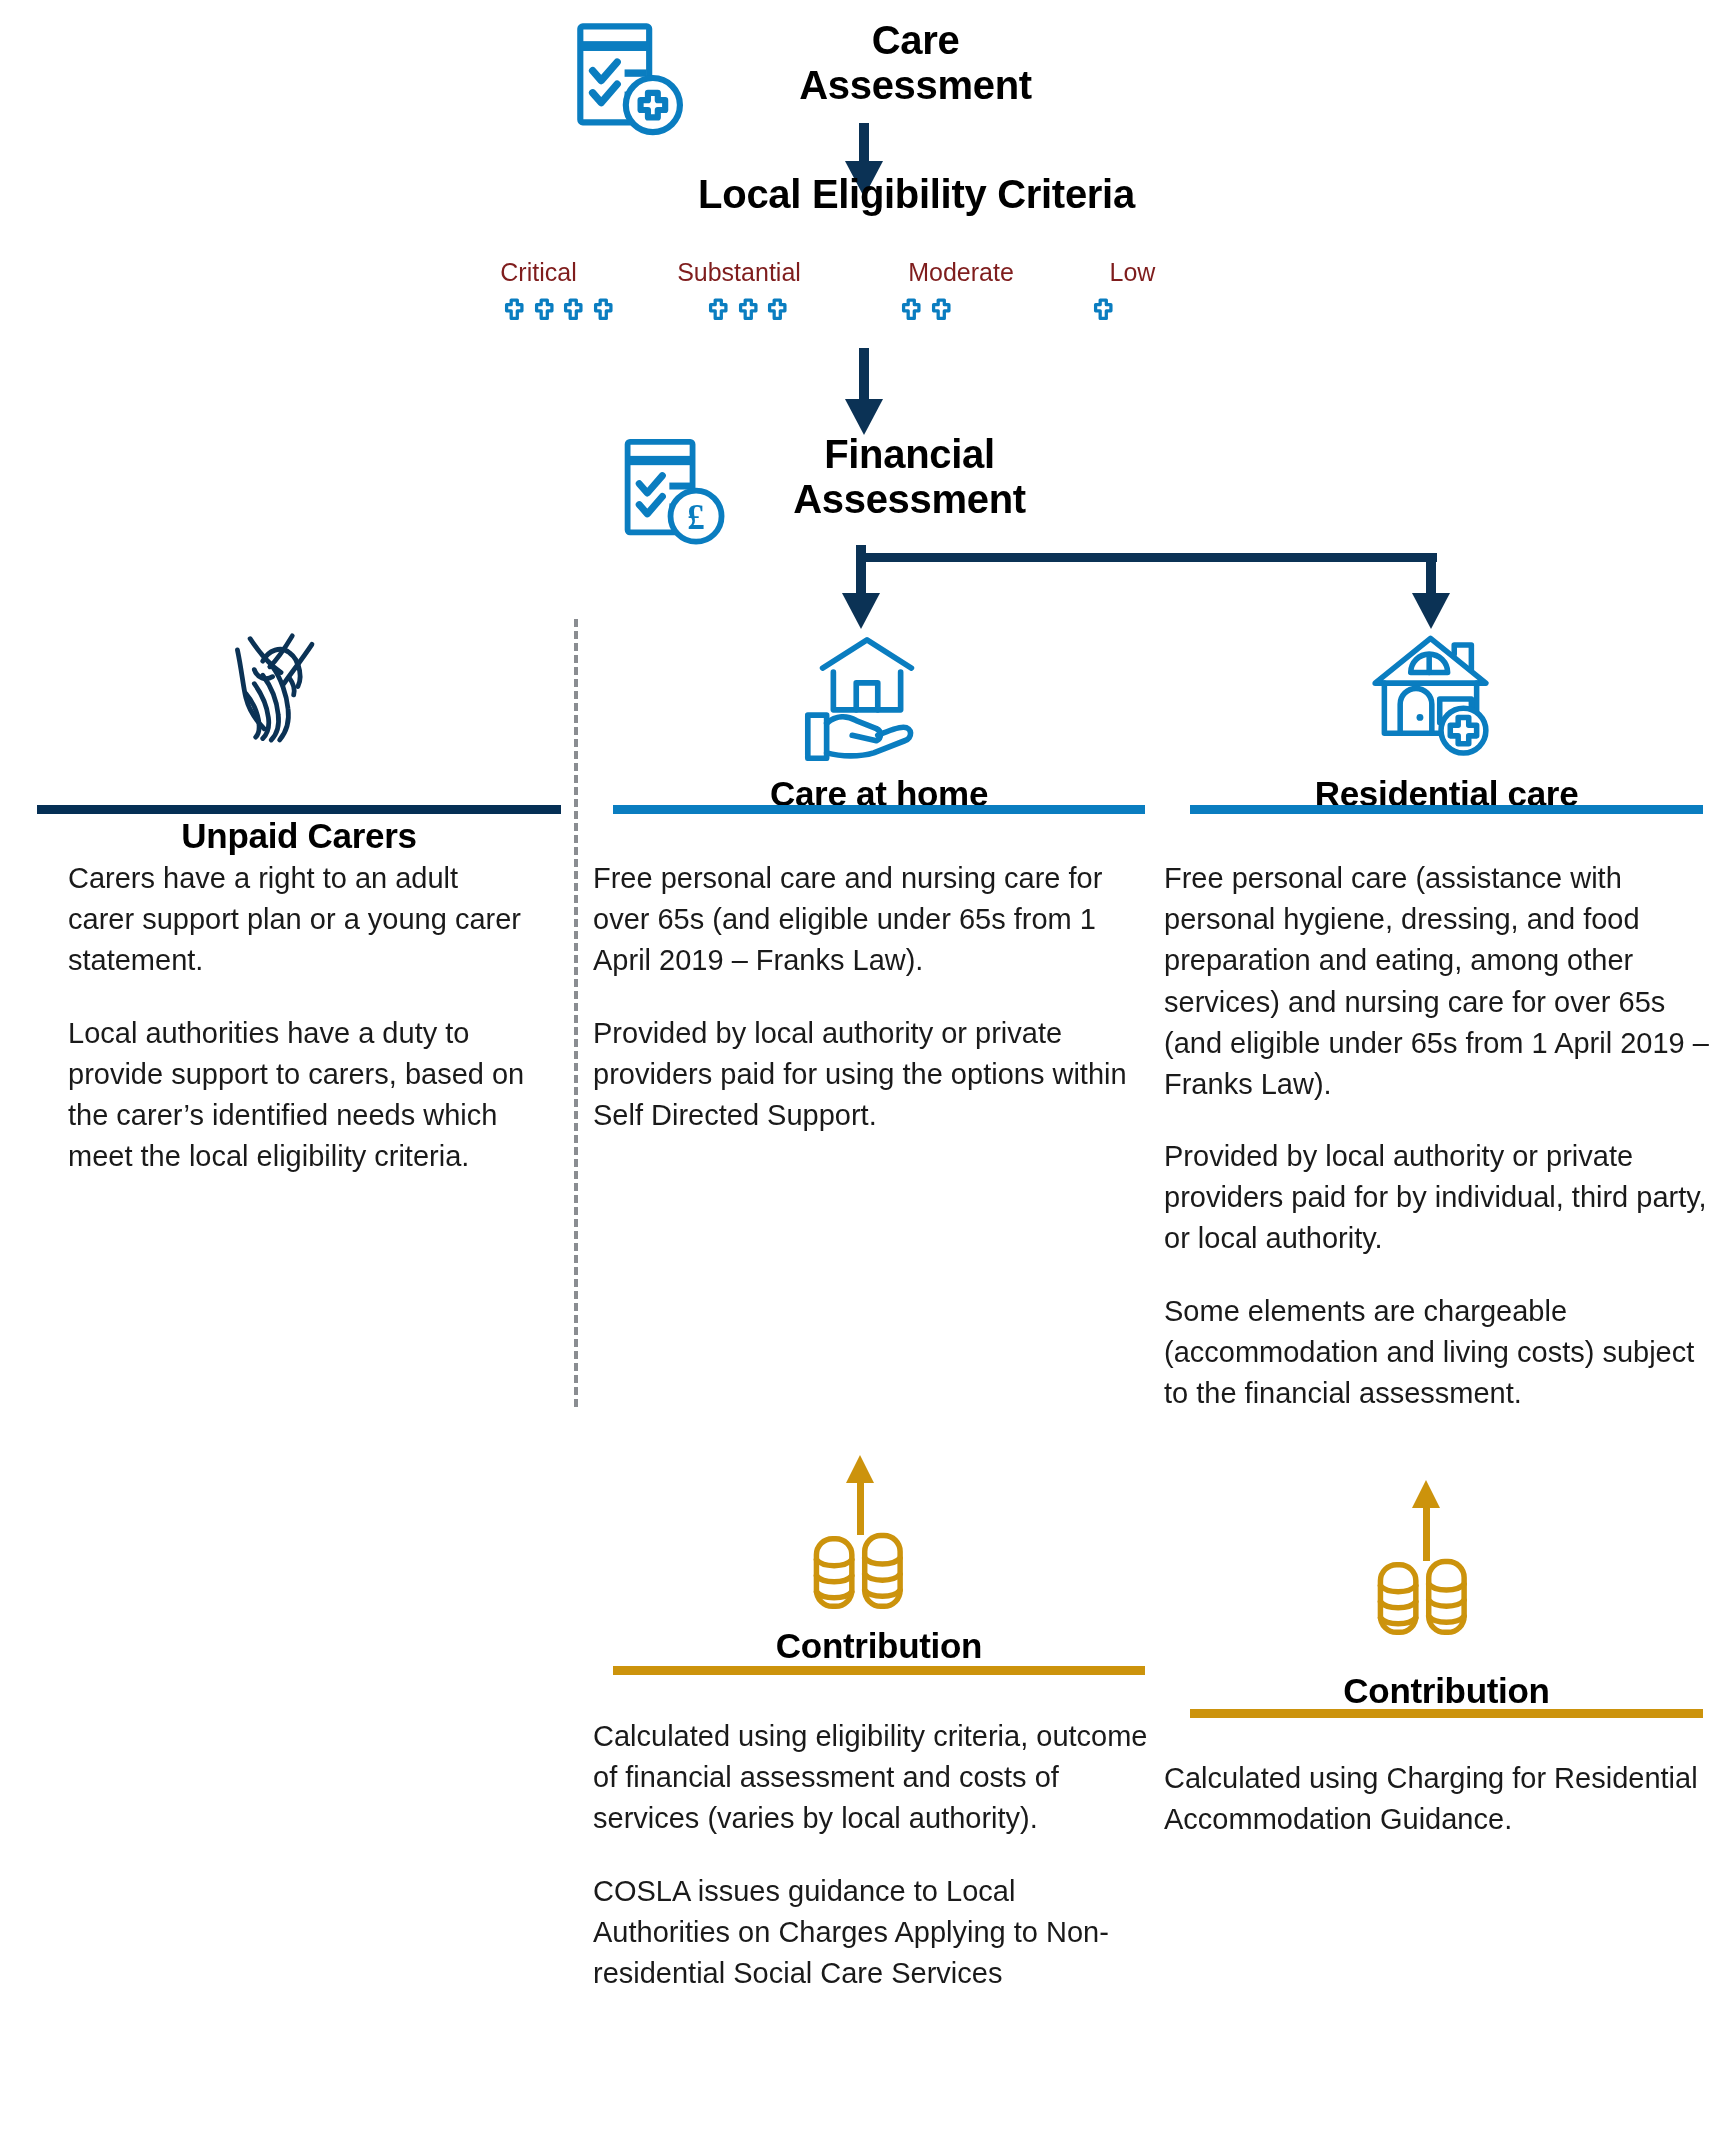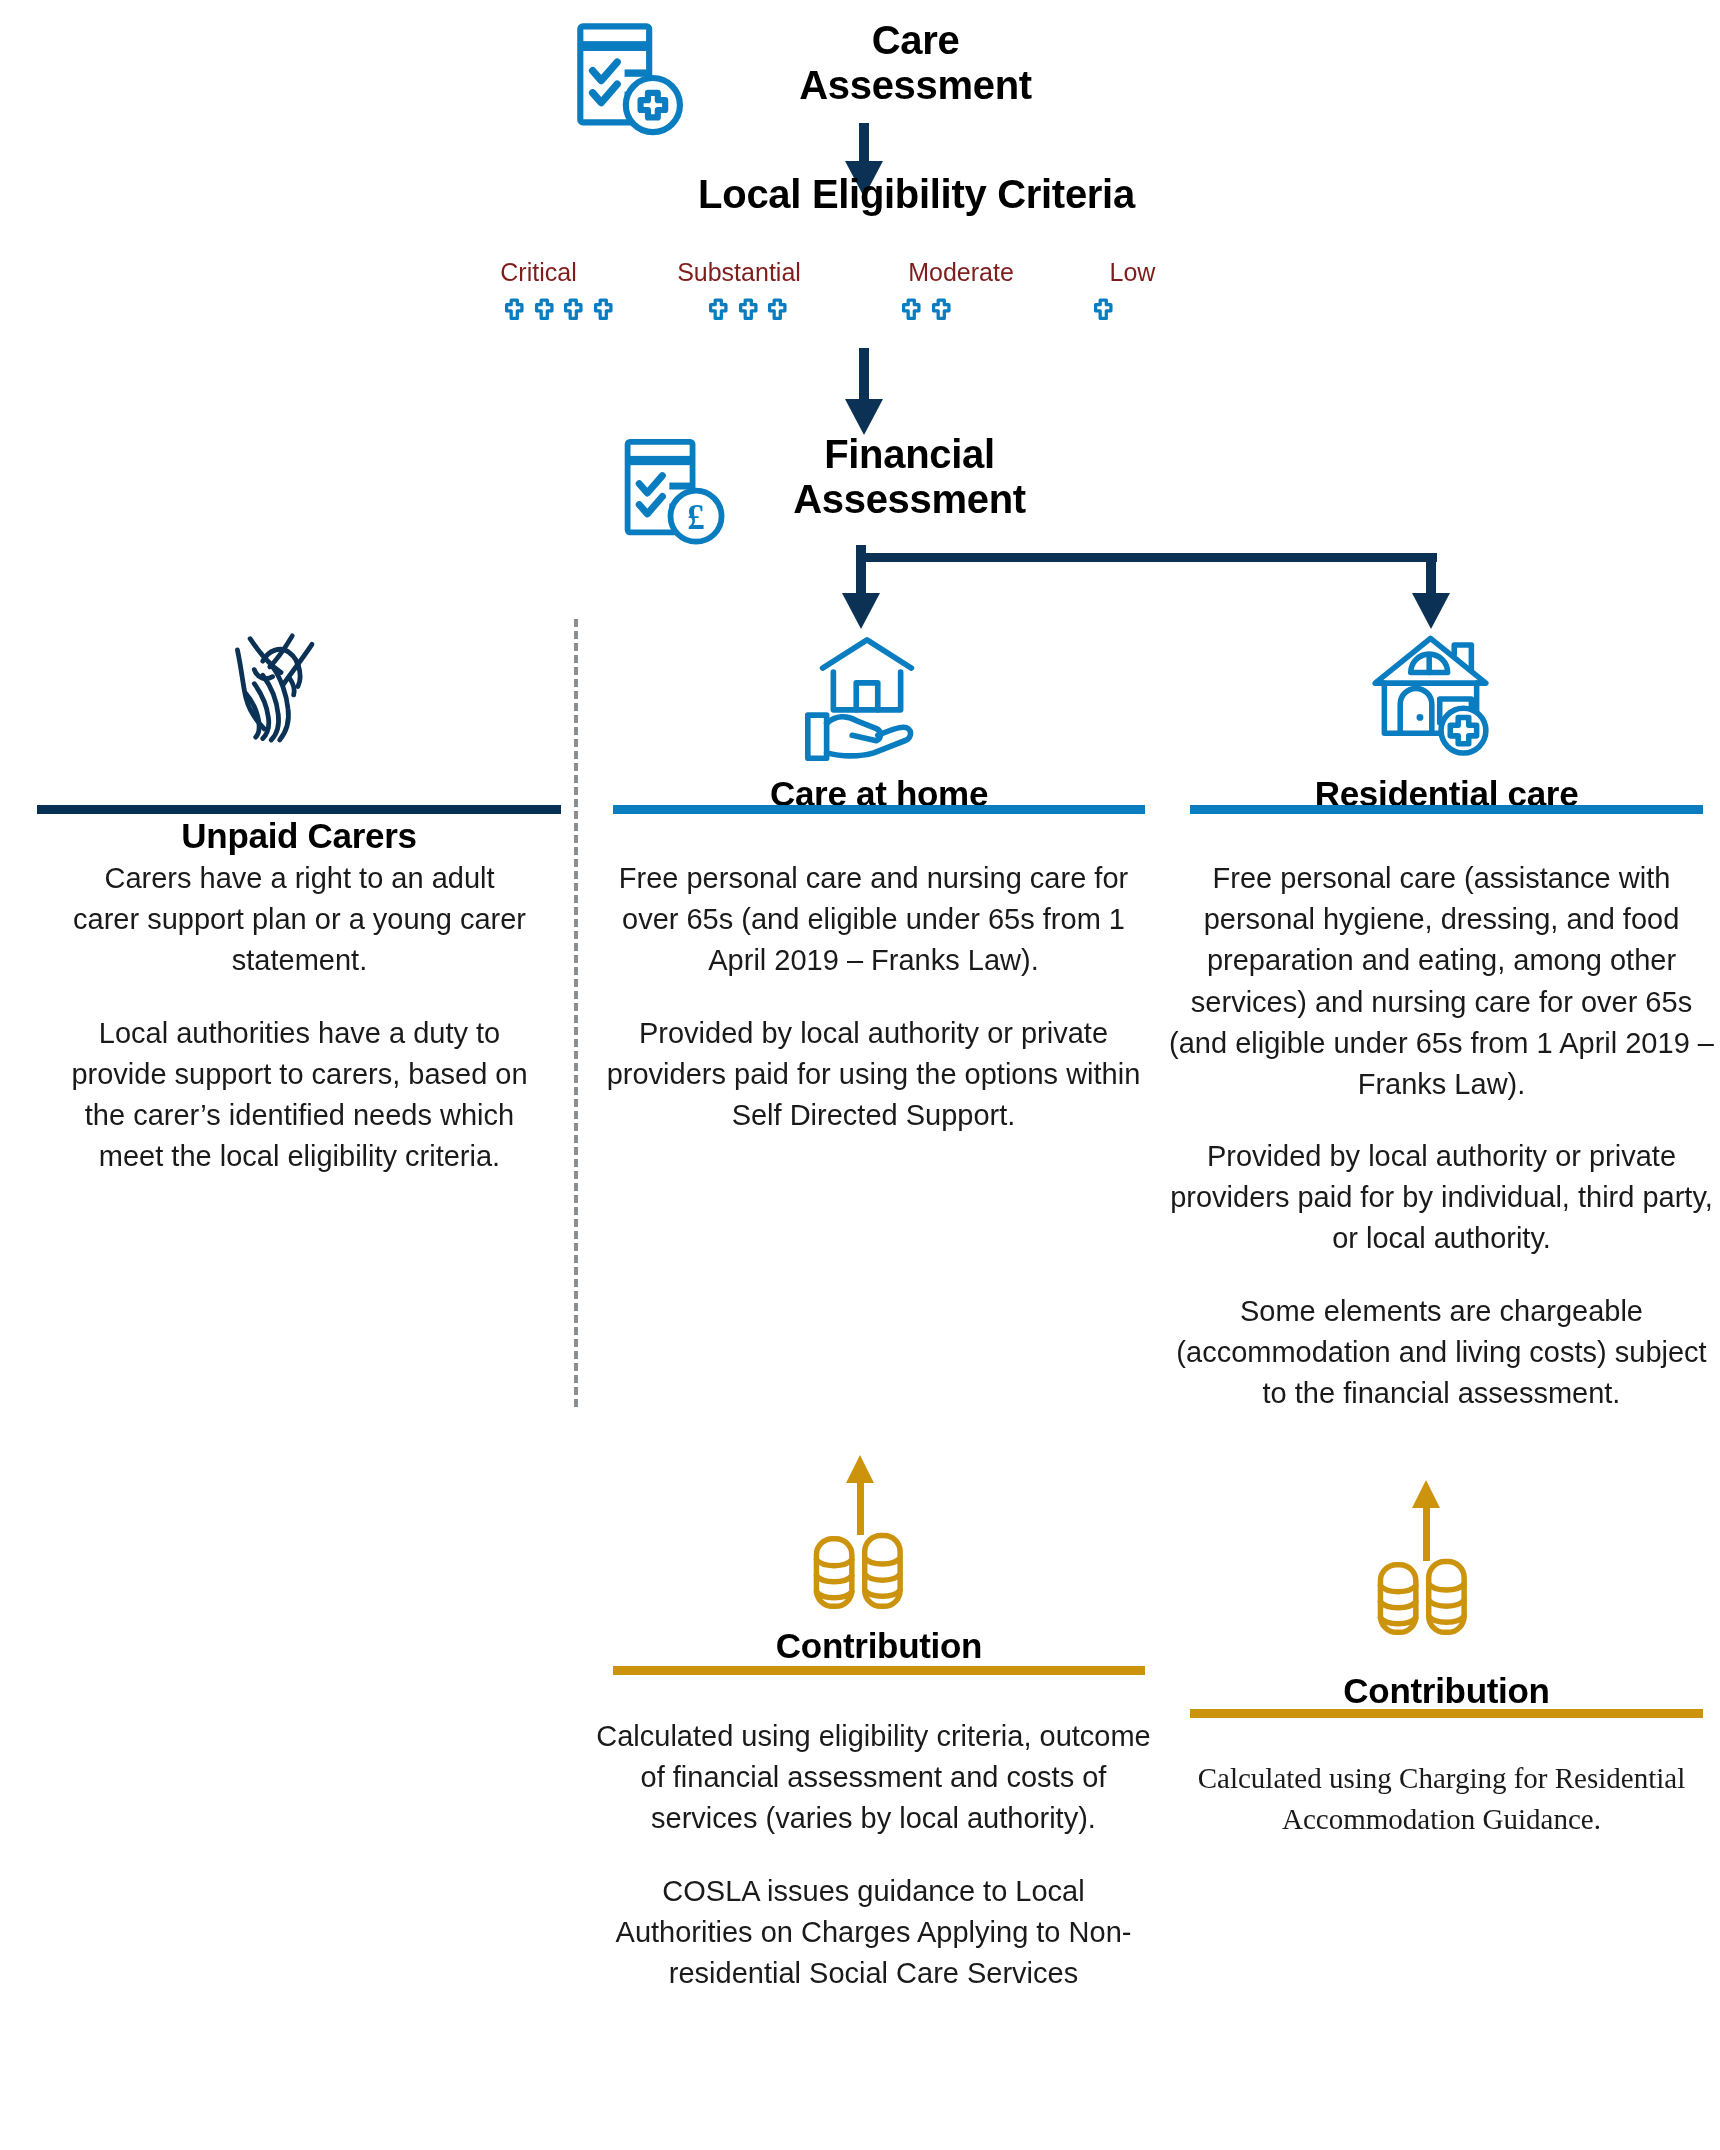--- a/index.html
+++ b/index.html
@@ -88,21 +88,21 @@
   }
   .rule.navy { background: #052F55; }
   .rule.blue { background: #0A7DC0; }
   .rule.gold { background: #CC930C; }
 
   .body-text {
     position: absolute;
     font-size: 29px;
     line-height: 1.42;
     color: #1a1a1a;
-    text-align: center;
+    text-align: left;
   }
   .body-text p { margin: 0 0 31px 0; }
   .body-text p:last-child { margin-bottom: 0; }
 
   .dashed-divider {
     position: absolute;
     width: 0;
     border-left: 4.5px dashed #8a8d91;
   }
 
@@ -334,16 +334,16 @@
       <path d="M4 37 C 8 42, 22 42, 26 37"></path>
       <rect x="34" y="2" width="22" height="44" rx="10"></rect>
       <path d="M34 16 C 38 21, 52 21, 56 16"></path>
       <path d="M34 26 C 38 31, 52 31, 56 26"></path>
       <path d="M34 36 C 38 41, 52 41, 56 36"></path>
     </g>
   </svg>
 </div>
 <div class="contrib-title" style="left:1190px; top:1671px; width:513px;">Contribution</div>
 <div class="rule gold" style="left:1190px; top:1709px; width:513px;"></div>
-<div class="body-text" style="left:1164px; top:1758px; width:555px;font-family:Liberation Serif, serif;">
+<div class="body-text" style="left:1164px; top:1758px; width:555px;">
   <p>Calculated using Charging for Residential Accommodation Guidance.</p>
 </div>
 
 
 </body></html>

